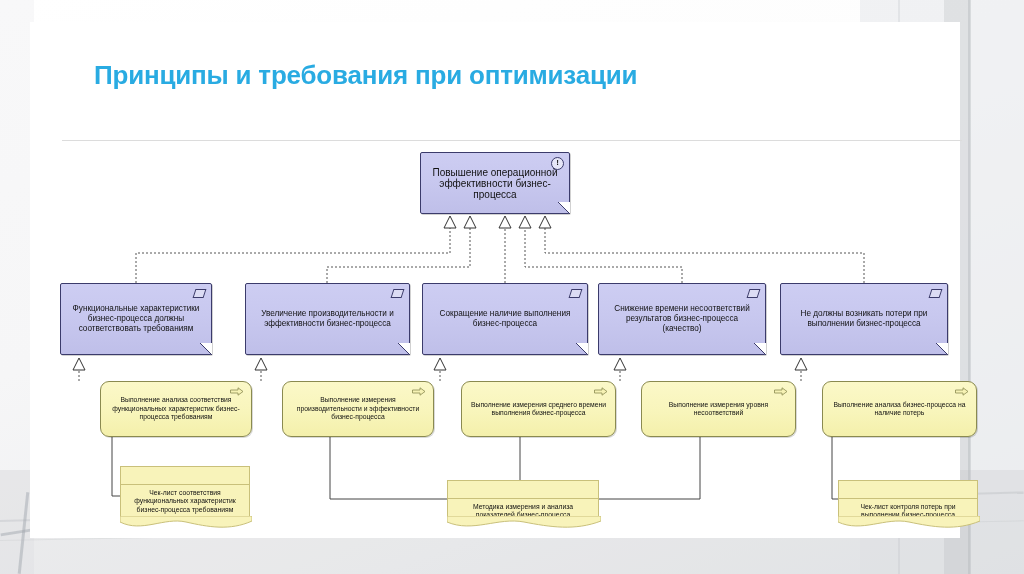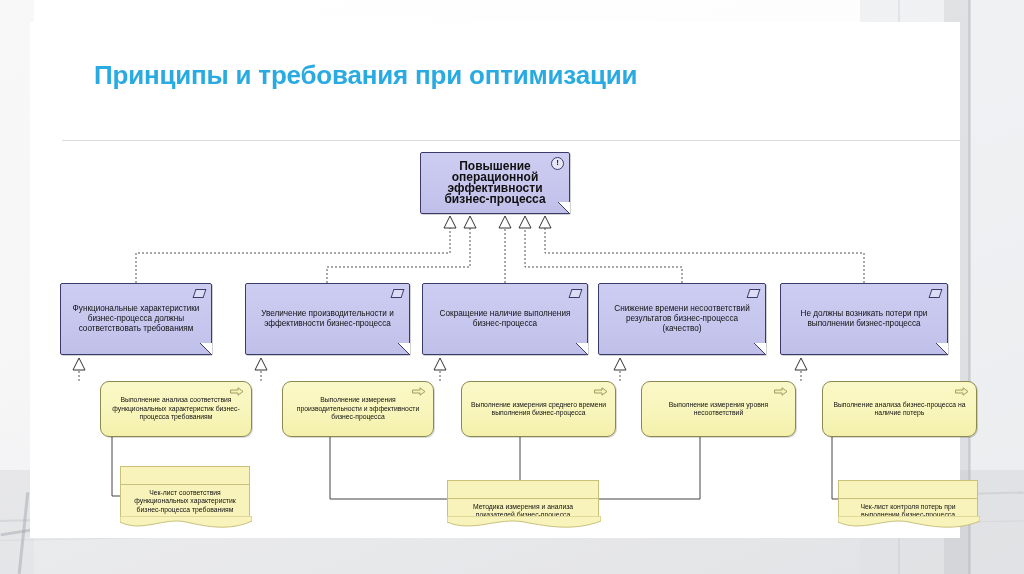--- a/index.html
+++ b/index.html
@@ -39,21 +39,21 @@
     background:linear-gradient(180deg,#cdcdf2 0%,#c8c8ef 45%,#bfbfe9 100%);
     border:1px solid #3b3b6b;
     border-radius:2px;
     box-shadow:1px 1px 0 rgba(0,0,0,.18);
   }
   .uml .txt{padding:4px 8px;font-size:8.5px;line-height:10.5px;}
   .corner-cut{position:absolute;right:-1px;bottom:-1px;width:12px;height:12px;
     background:linear-gradient(225deg,#ffffff 0 49%,#3b3b6b 49% 54%,transparent 54%);}
 
   .goal{left:420px;top:152px;width:150px;height:62px;}
-  .goal .txt{font-size:12px;line-height:11px;font-weight:bold;}
+  .goal .txt{font-size:10px;line-height:11px;}
   .bang{position:absolute;right:5px;top:4px;width:11px;height:11px;border:1px solid #3b3b6b;
     border-radius:50%;background:#e6e6f7;font-size:8px;line-height:10px;text-align:center;
     font-weight:bold;color:#222;}
 
   .req{height:72px;}
   .req .txt{font-size:8.2px;line-height:10px;}
   .r1{left:60px;top:283px;width:152px;}
   .r2{left:245px;top:283px;width:165px;}
   .r3{left:422px;top:283px;width:166px;}
   .r4{left:598px;top:283px;width:168px;}

